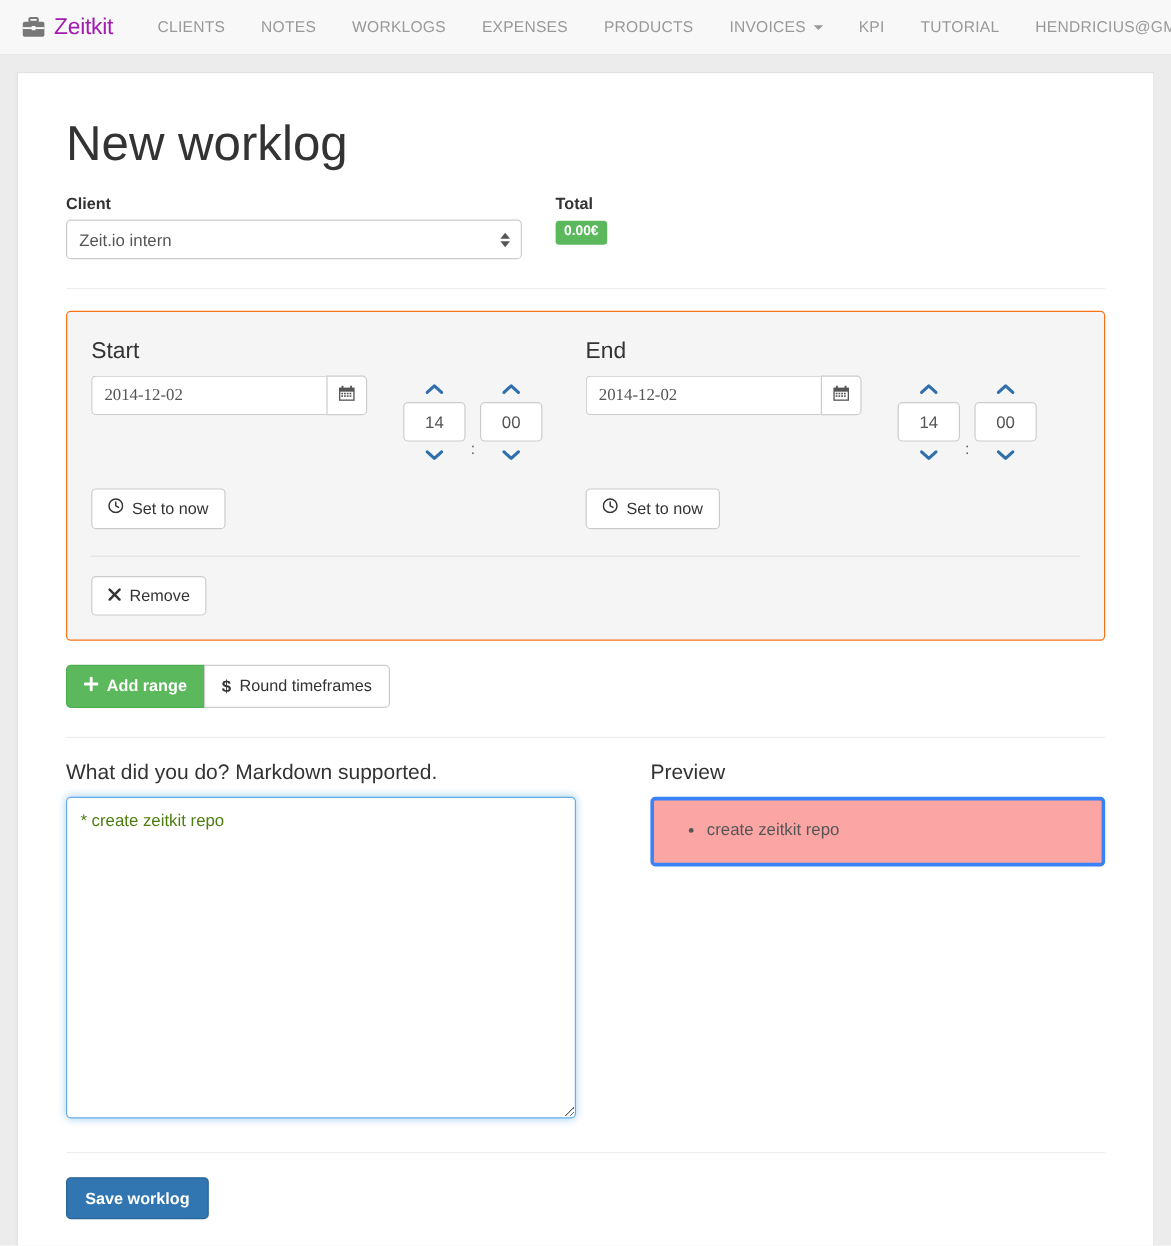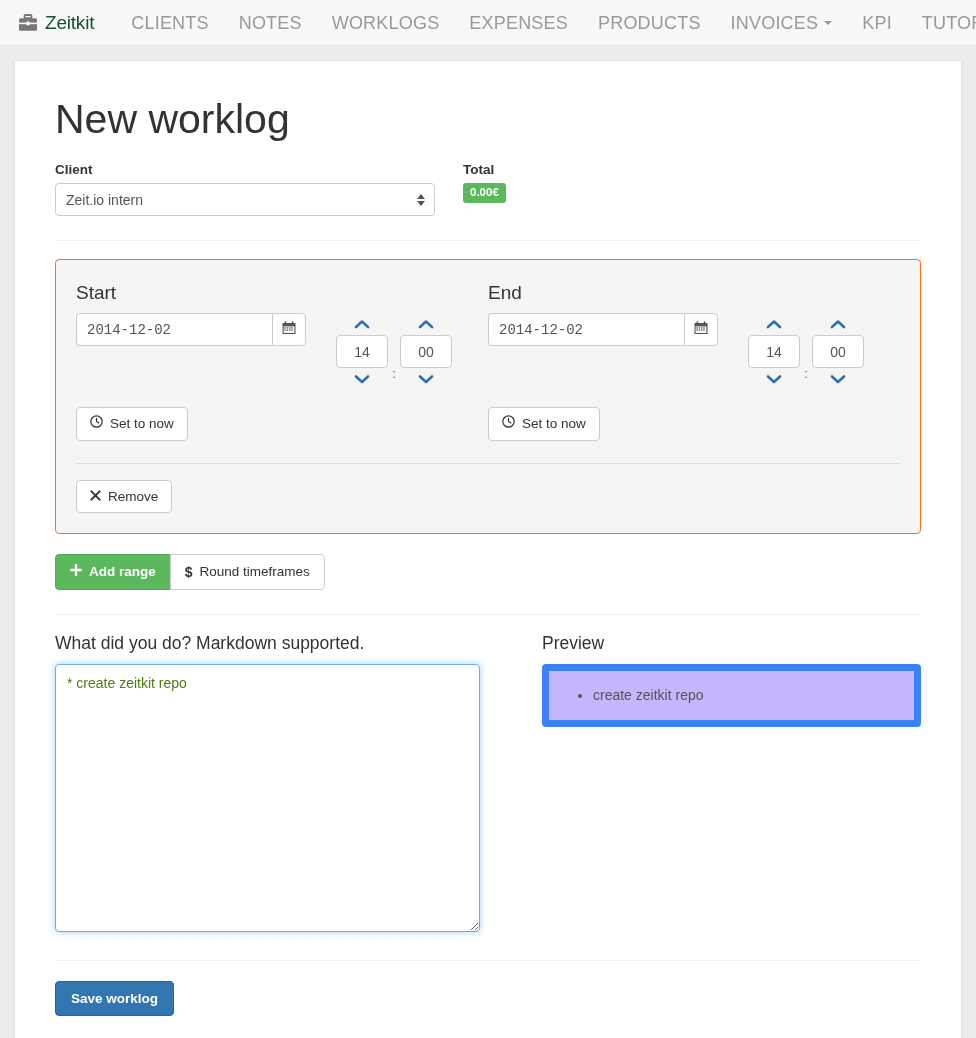--- a/index.html
+++ b/index.html
@@ -17,30 +17,30 @@
   .navbar {
     height: 46px;
     background: #f8f8f8;
     border-bottom: 1px solid #e7e7e7;
     display: flex;
     align-items: center;
     padding: 0 14px;
   }
   .brand {
     display: flex; align-items: center; gap: 7px;
-    font-size: 19px; color: #14532d; font-weight: 400;
+    font-size: 19px; color: #a21caf; font-weight: 400;
     margin-right: 22px; padding-left: 4px;
     text-decoration: none;
   }
   .brand .brand-text { letter-spacing: -0.2px; }
   .briefcase { display:block; }
   .nav-links { display: flex; align-items: center; }
   .nav-link {
     color: #999;
-    font-size: 18px;
+    font-size: 13px;
     padding: 0 15px;
     text-decoration: none;
     letter-spacing: 0.2px;
     white-space: nowrap;
     display: flex; align-items: center; gap: 5px;
     line-height: 46px;
     justify-content: flex-end;
   }
   .caret {
     display:inline-block; width:0; height:0;
@@ -138,21 +138,21 @@
 
   .date-group { display: flex; width: 230px; }
   .date-input {
     flex: 1;
     height: 33px;
     border: 1px solid #ccc;
     border-right: 0;
     border-radius: 4px 0 0 4px;
     padding: 5px 10px;
     font-size: 14px; color:#555; background:#fff;
-    font-family:Liberation Mono, monospace;
+    font-family:Liberation Serif, serif;
     outline:none;
     min-width: 0;
   }
   .date-btn {
     width: 34px; height: 33px;
     border: 1px solid #ccc;
     border-radius: 0 4px 4px 0;
     background: #fff;
     display:flex; align-items:center; justify-content:center;
     cursor: pointer;
@@ -240,22 +240,22 @@
     font-size: 14px;
     color: #4d7c0f;
     font-family: "Liberation Sans", sans-serif;
     resize: both;
     outline: none;
     line-height: 1.45;
     display:block;
   }
 
   .preview-box {
-    background: #c4b5fd;
-    border: 7px solid #3b82f6;
+    background: #fca5a5;
+    border: 3px solid #3b82f6;
     border-radius: 4px;
     padding: 14px 18px;
     min-height: 58px;
   }
   .preview-box ul { margin: 0; padding-left: 26px; }
   .preview-box li { color:#555; font-size: 14px; line-height: 1.5; }
 
   hr.sep-bottom { border:0; border-top:1px solid #eee; margin: 28px 0 20px 0; }
 
   .btn-primary {

